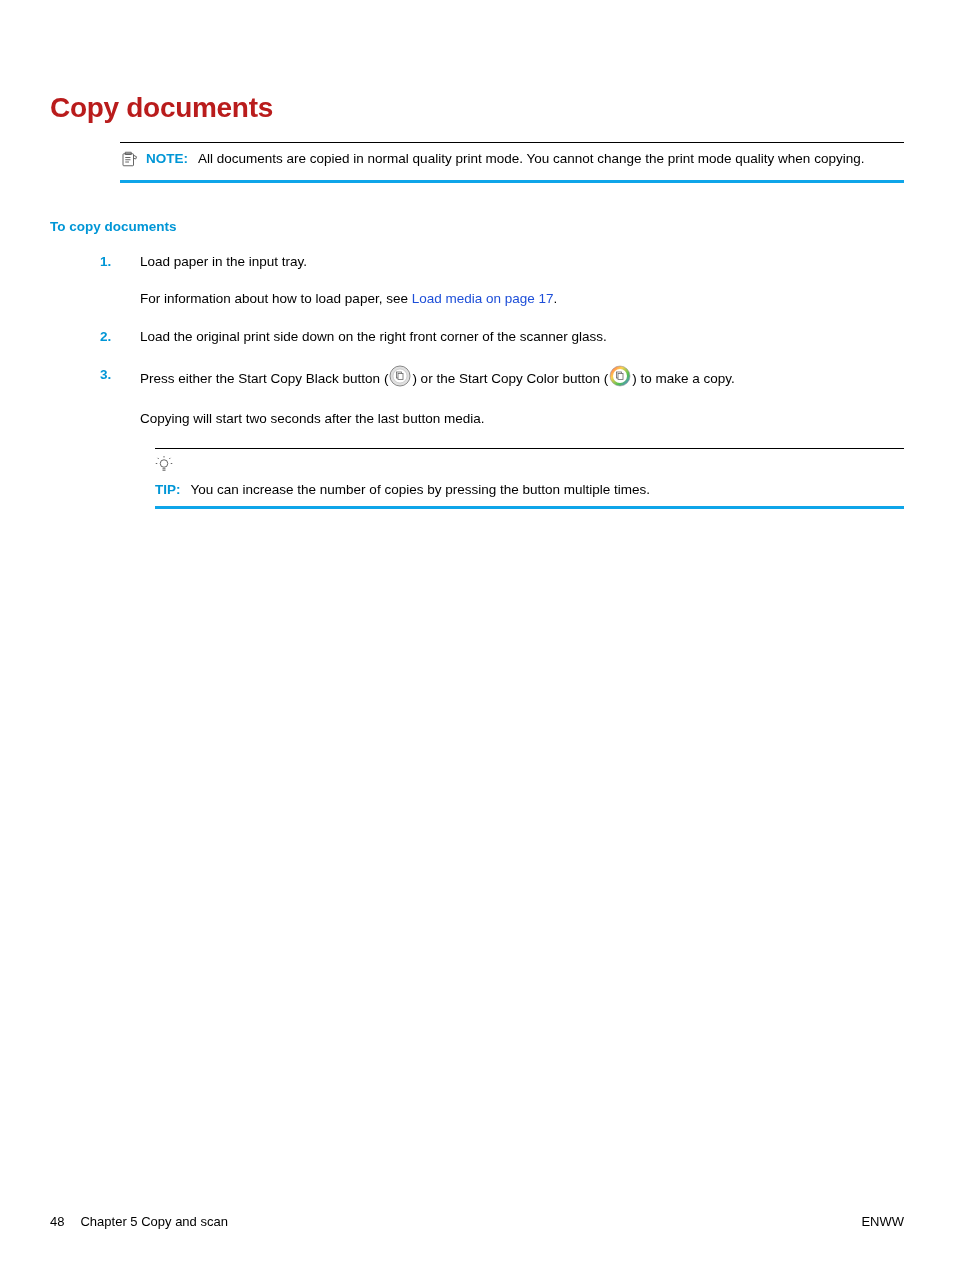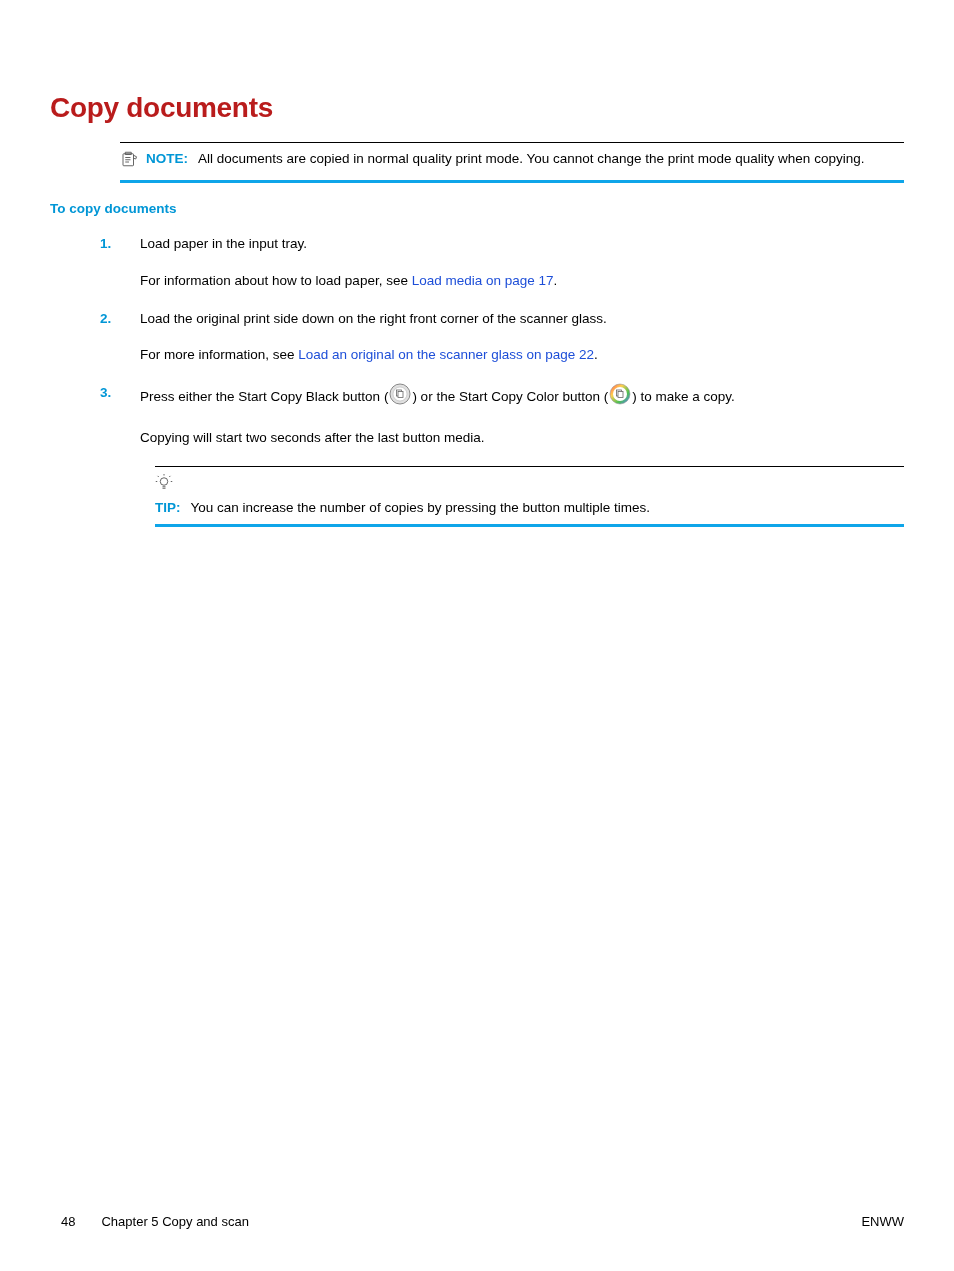--- a/index.html
+++ b/index.html
@@ -49,21 +49,21 @@
     font-weight: bold;
     margin-right: 10px;
   }
   .callout .text {
     flex: 1;
   }
   h2 {
     color: #0096d6;
     font-size: 13.5px;
     font-weight: bold;
-    margin-top: 18px;
+    margin-top: 36px;
     margin-bottom: 18px;
   }
   ol {
     list-style: none;
     margin-left: 90px;
   }
   ol li {
     position: relative;
     margin-bottom: 18px;
     font-size: 13.5px;
@@ -92,21 +92,21 @@
   }
   .footer {
     position: absolute;
     bottom: 42px;
     left: 50px;
     right: 50px;
     font-size: 13px;
     display: flex;
     justify-content: space-between;
   }
-  .footer .left { display: flex; gap: 26px; margin-left: 11px; }
+  .footer .left { display: flex; gap: 16px; }
 </style>
 </head>
 <body>
 
 <div class="page">
 
   <h1>Copy documents</h1>
 
   <div class="callout">
     <span class="icon">
@@ -130,23 +130,20 @@
     <li>
       <span class="num">1.</span>
       <p>Load paper in the input tray.</p>
       <p>
         <span>For information about how to load paper, see </span><a class="link">Load media on page 17</a><span>.</span>
       </p>
     </li>
     <li>
       <span class="num">2.</span>
       <p>Load the original print side down on the right front corner of the scanner glass.</p>
-      <p>
-        <span>For more information, see </span><a class="link">Load an original on the scanner glass on page 22</a><span>.</span>
-      </p>
     </li>
     <li>
       <span class="num">3.</span>
       <p>
         <span>Press either the </span><span class="bold">Start Copy Black</span><span> button (</span><span class="btn-icon"><svg width="22" height="22" viewBox="0 0 22 22">
               <circle cx="11" cy="11" r="10" fill="#e0e0e0" stroke="#888" stroke-width="1"></circle>
               <circle cx="11" cy="11" r="7" fill="#fff" stroke="#aaa" stroke-width="0.5"></circle>
               <rect x="7.5" y="7" width="5" height="6" fill="none" stroke="#666" stroke-width="0.8"></rect>
               <rect x="9" y="8.5" width="5" height="6" fill="#fff" stroke="#666" stroke-width="0.8"></rect>
             </svg></span><span>) or the </span><span class="bold">Start Copy Color</span><span> button (</span><span class="btn-icon"><svg width="22" height="22" viewBox="0 0 22 22">

